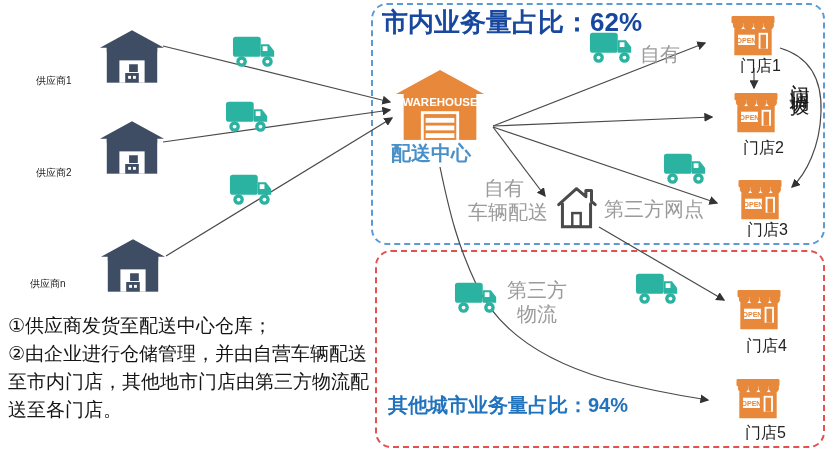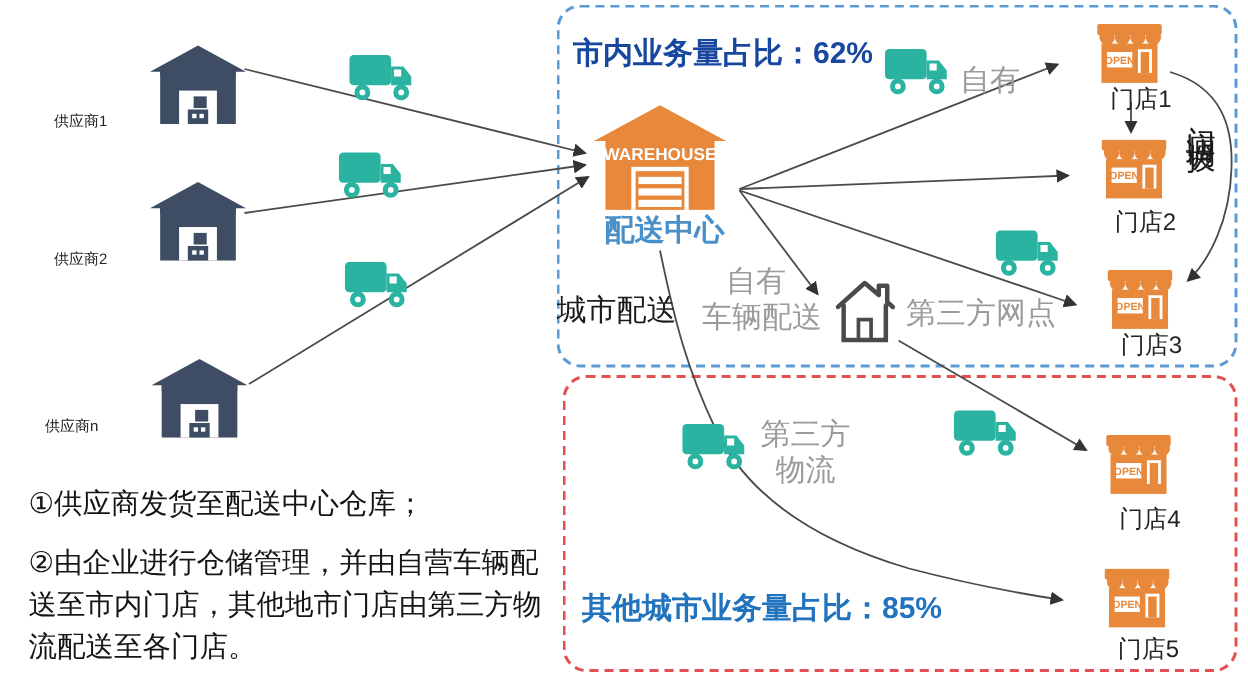--- a/index.html
+++ b/index.html
@@ -4,31 +4,31 @@
 <style>
   html,body{margin:0;padding:0;background:#fff;}
   .stage{position:relative;width:832px;height:450px;background:#fff;overflow:hidden;
          font-family:"Liberation Sans","DejaVu Sans",sans-serif;color:#1b1b1b;}
   .wires{position:absolute;left:0;top:0;z-index:2;}
   .icon{position:absolute;z-index:3;}
   .lbl{position:absolute;z-index:4;white-space:nowrap;}
   .box{position:absolute;z-index:1;border-radius:16px;background:transparent;}
   .box-city{left:371px;top:3px;width:450px;height:238px;border:2px dashed #5B9BD5;}
   .box-region{left:375px;top:250px;width:446px;height:194px;border:2px dashed #E25050;}
-  .title-city{left:382px;top:22px;font-size:20px;font-weight:bold;color:#17479E;}
+  .title-city{left:382px;top:5px;font-size:26px;font-weight:bold;color:#17479E;}
   .title-region{left:388px;top:392px;font-size:20px;font-weight:bold;color:#2173BE;}
-  .dc-label{left:391px;top:140px;width:92px;text-align:right;font-size:20px;font-weight:bold;color:#4A90C8;}
+  .dc-label{left:391px;top:140px;width:92px;text-align:left;font-size:20px;font-weight:bold;color:#4A90C8;}
   .black-lbl{font-size:20px;color:#1b1b1b;}
   .gray{color:#9b9b9b;font-size:20px;line-height:1.2;text-align:center;}
   .store-lbl{width:52px;text-align:right;font-size:16px;color:#222;}
   .sup-lbl{font-size:10px;color:#222;margin-top:19px;}
   .vtext{writing-mode:vertical-rl;letter-spacing:4px;font-size:20px;color:#1b1b1b;}
   .notes{position:absolute;left:8px;top:312px;width:368px;z-index:4;
          font-size:19px;line-height:28px;color:#151515;}
-  .notes p{margin:11px;}
+  .notes p{margin:0;}
   .teal{color:#2AB3A0;}
   .navy{color:#3E4D63;}
   .orange{color:#E8883A;}
 </style>
 </head>
 <body>
 
 <div class="stage">
 
   <svg width="0" height="0" style="position:absolute" aria-hidden="true">
@@ -120,21 +120,20 @@
     <rect x="8" y="23" width="76" height="50" fill="#E8883A"></rect>
     <text x="46" y="38" font-size="12" font-weight="bold" fill="#fff" text-anchor="middle">WAREHOUSE</text>
     <rect x="26" y="43" width="40" height="30" fill="#fff"></rect>
     <rect x="29" y="46" width="34" height="27" fill="#E8883A"></rect>
     <rect x="31" y="50" width="30" height="5" fill="#fff"></rect>
     <rect x="31" y="58" width="30" height="5" fill="#fff"></rect>
     <rect x="31" y="66" width="30" height="5" fill="#fff"></rect>
   </svg>
   <div class="lbl dc-label">配送中心</div>
 
-  <div class="lbl black-lbl" style="left:371px;top:193px">城市配送</div>
   <div class="lbl gray" style="left:468px;top:176px;width:72px">
     <div>自有</div>
     <div>车辆配送</div>
   </div>
   <svg class="icon" style="left:553px;top:184px" width="47" height="45">
       <use href="#sym-house"></use>
     </svg>
   <div class="lbl gray" style="left:604px;top:197px">第三方网点</div>
 
   <div class="lbl title-city">市内业务量占比：62%</div>
@@ -177,20 +176,20 @@
 
   <svg class="icon orange" style="left:734px;top:290px" width="50" height="43">
       <use href="#sym-store"></use>
     </svg>
   <div class="lbl store-lbl" style="left:735px;top:336px">门店4</div>
   <svg class="icon orange" style="left:733px;top:379px" width="50" height="43">
       <use href="#sym-store"></use>
     </svg>
   <div class="lbl store-lbl" style="left:734px;top:423px">门店5</div>
 
-  <div class="lbl title-region">其他城市业务量占比：85%</div>
+  <div class="lbl title-region">其他城市业务量占比：94%</div>
 
   <div class="notes">
     <p>①供应商发货至配送中心仓库；</p>
     <p>②由企业进行仓储管理，并由自营车辆配送至市内门店，其他地市门店由第三方物流配送至各门店。</p>
   </div>
 
 </div>
 
 </body></html>

